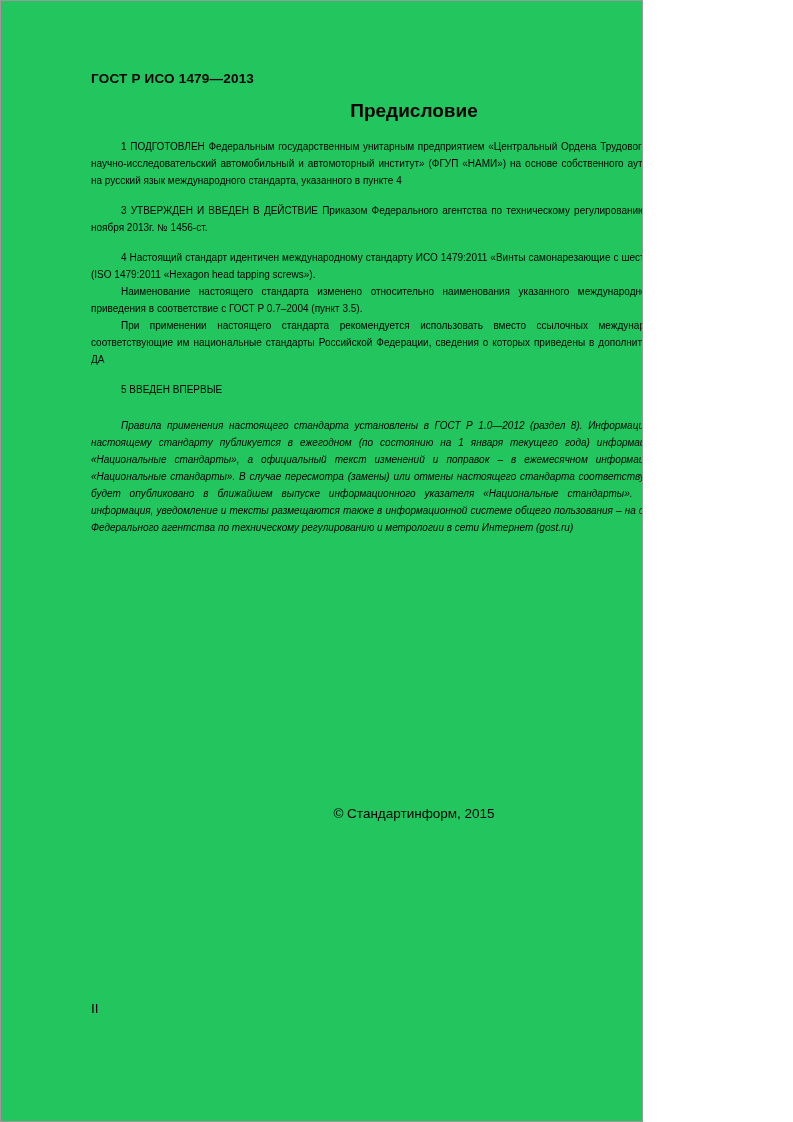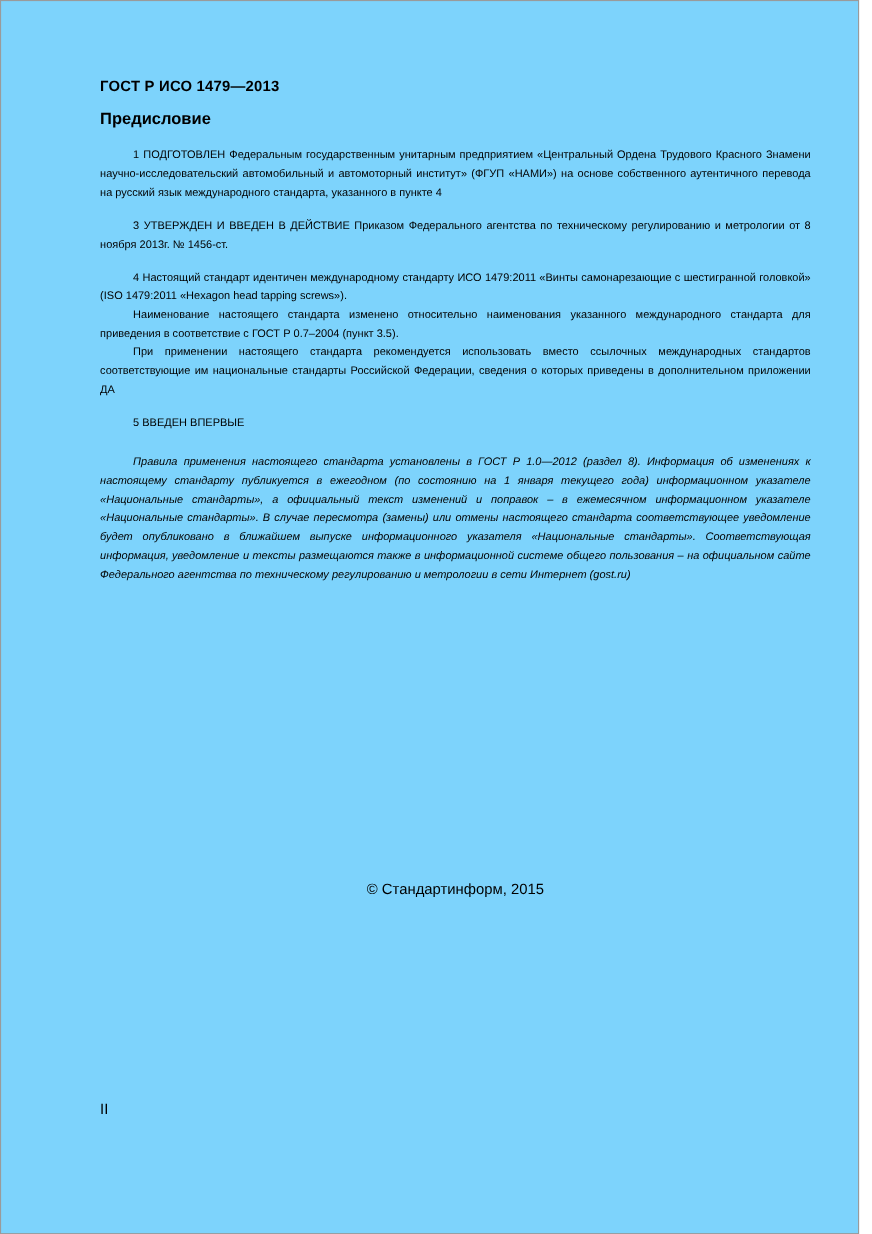--- a/index.html
+++ b/index.html
@@ -1,41 +1,42 @@
 <!DOCTYPE html>
 <html><head>
 <meta charset="utf-8">
 <style>
   * { box-sizing: border-box; }
   html, body { margin: 0; padding: 0; background: #ffffff; }
   body { width: 793px; }
   .page {
     position: relative;
-    width: 781px;
+    width: 643px;
     height: 1122px;
-    background: #7dd3fc;
+    background: #22c55e;
     border: 1px solid #9a9a9a;
     font-family: "Liberation Sans", sans-serif;
     color: #000000;
     overflow: hidden;
   }
   .content {
     position: absolute;
     left: 90px;
     top: 70px;
     width: 646px;
   }
   .doc-header {
     font-size: 13.5px;
     font-weight: bold;
     letter-spacing: 0.2px;
   }
   .doc-title {
-    font-size: 15px;
+    font-size: 19px;
     font-weight: bold;
+    text-align: center;
     margin: 14px 0 16px 0;
   }
   .para {
     font-size: 10px;
     line-height: 17px;
     text-align: justify;
     text-indent: 30px;
     margin: 0 0 13px 0;
   }
   .para.tight { margin-bottom: 0; }

